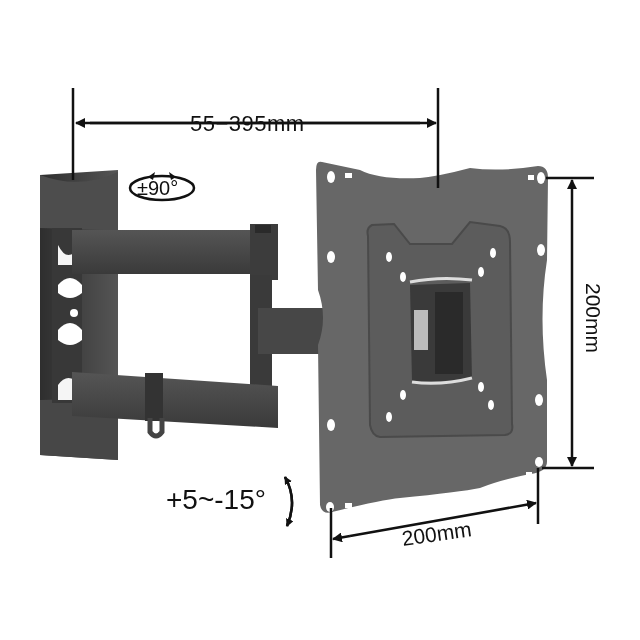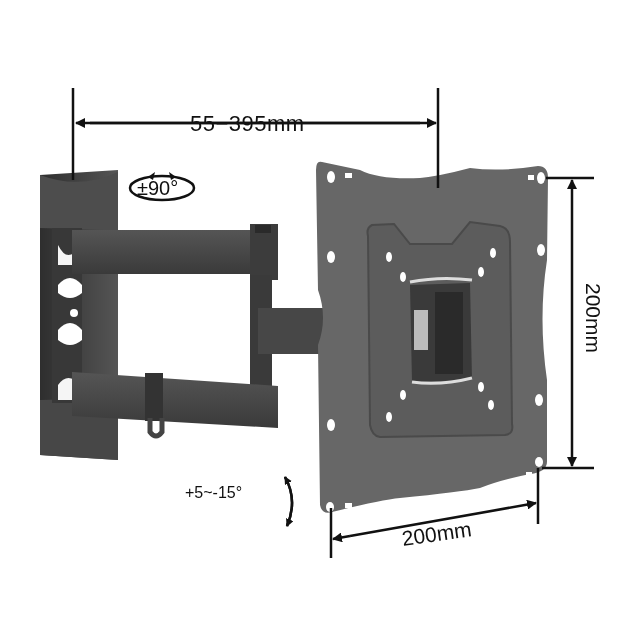--- a/index.html
+++ b/index.html
@@ -2,21 +2,21 @@
 <html><head>
   <meta charset="utf-8">
   <style>
     html, body { margin: 0; padding: 0; background: #ffffff; }
     body { width: 640px; height: 640px; overflow: hidden; position: relative; font-family: "Liberation Sans", sans-serif; }
     .stage { position: absolute; left: 0; top: 0; width: 640px; height: 640px; }
     .label { position: absolute; color: #111; font-family: "Liberation Sans", sans-serif; white-space: nowrap; }
     .lbl-top { left: 190px; top: 86px; font-size: 22px; letter-spacing: 0.5px; margin-top: 25px; }
     .lbl-right { left: 572px; top: 318px; font-size: 21px; transform: translate(-50%, -50%) rotate(90deg); transform-origin: center; left: 593px; }
     .lbl-bottom { left: 402px; top: 527px; font-size: 21px; transform: rotate(-8deg); transform-origin: left center; }
-    .lbl-tilt { left: 166px; top: 484px; font-size: 16px; margin-left: 19px; }
+    .lbl-tilt { left: 166px; top: 484px; font-size: 28px; }
     .lbl-swivel { left: 137px; top: 177px; font-size: 20px; }
   </style>
 </head>
 <body>
 
 <div class="stage">
   <svg width="640" height="640" viewBox="0 0 640 640" xmlns="http://www.w3.org/2000/svg">
     <defs>
       <marker id="arr" markerWidth="10" markerHeight="10" refX="9" refY="5" orient="auto" markerUnits="userSpaceOnUse">
         <path d="M0,0 L10,5 L0,10 z" fill="#111"></path>

